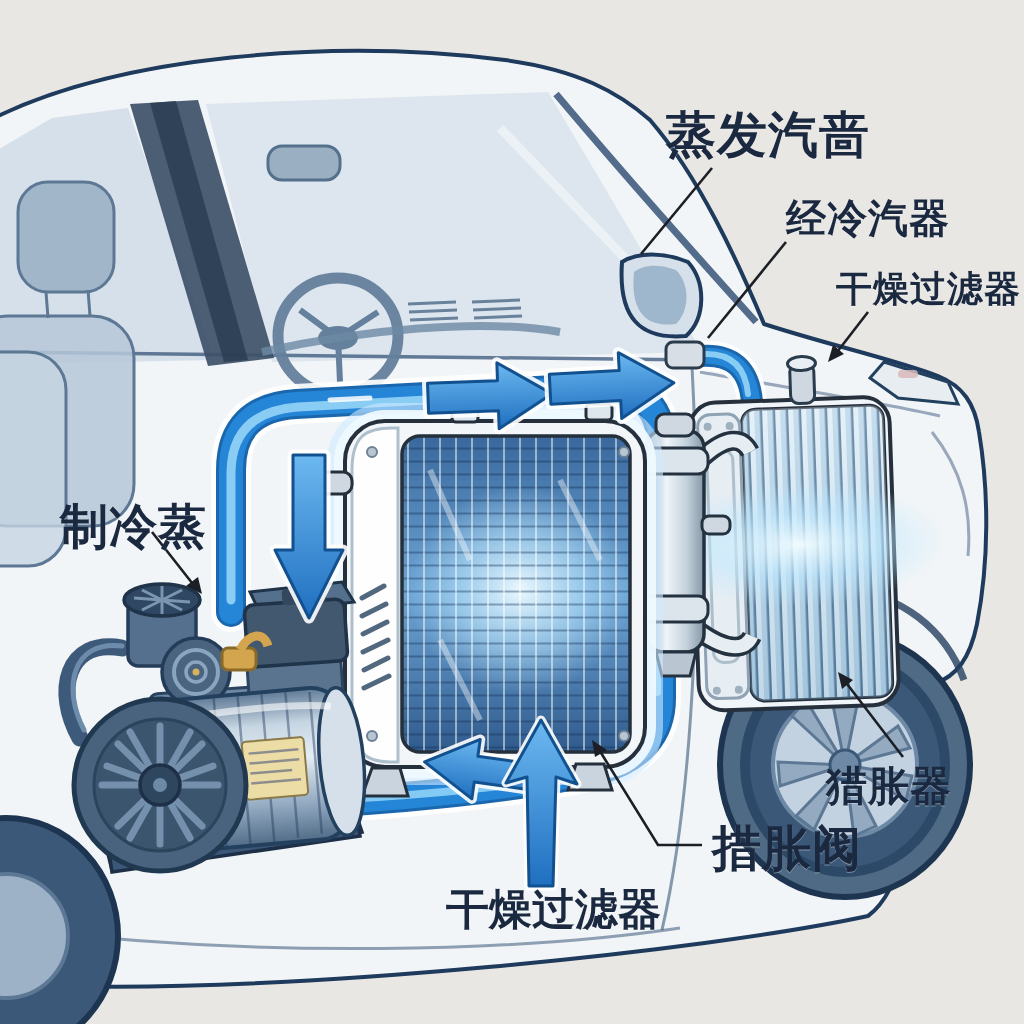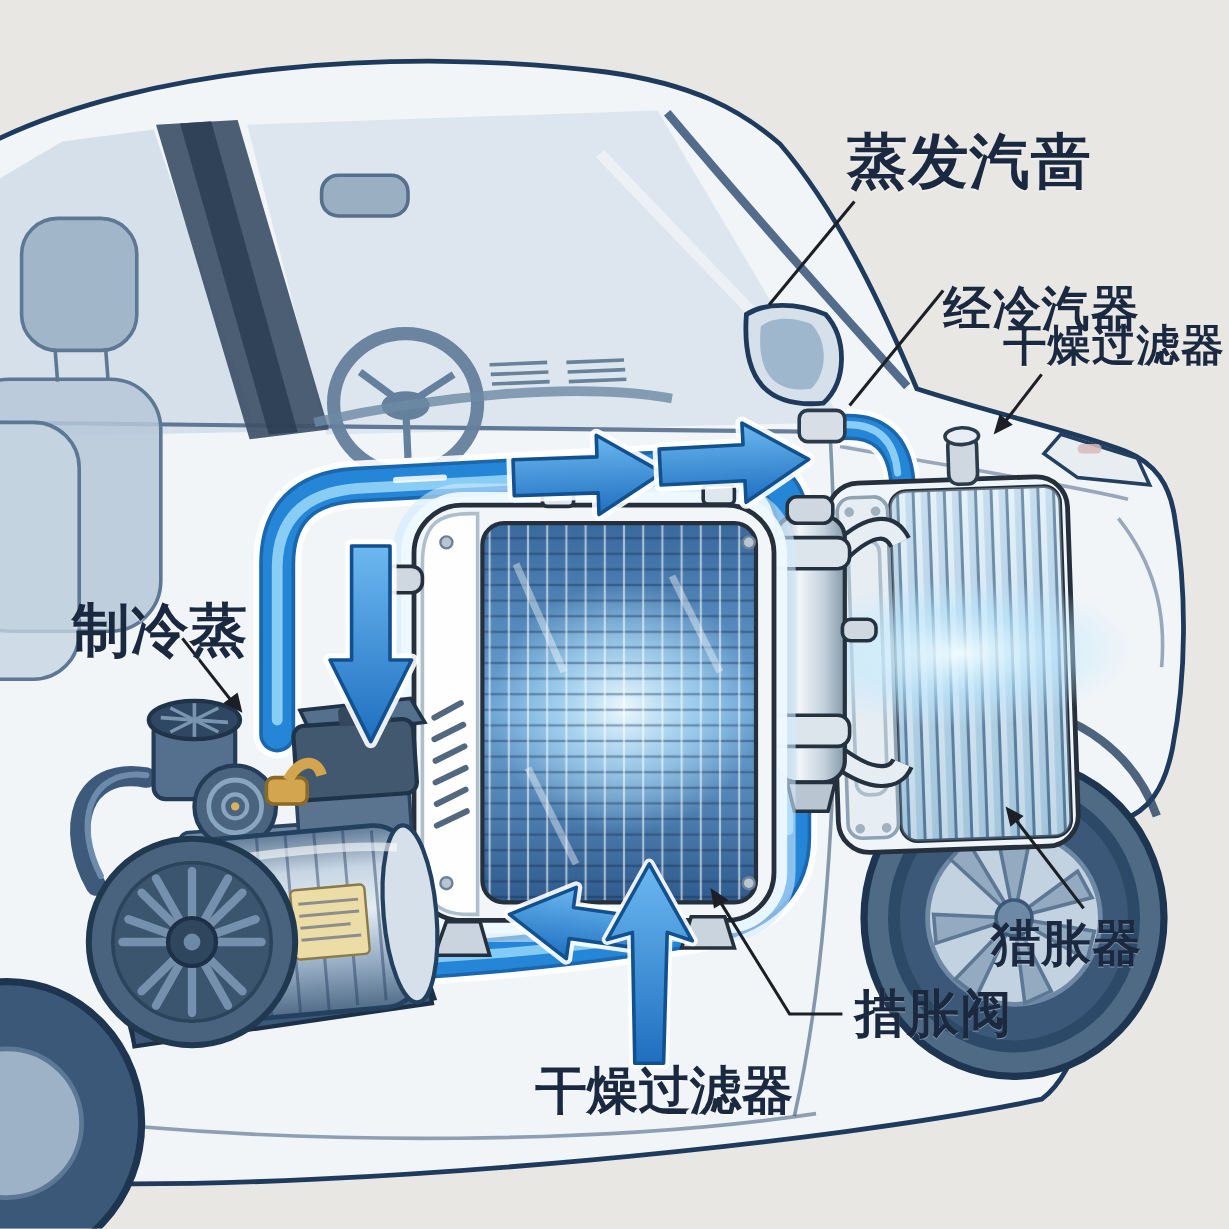--- a/index.html
+++ b/index.html
@@ -7,26 +7,26 @@
     position:relative;width:1024px;height:1024px;overflow:hidden;
     background:#e9e7e3;
     font-family:"DejaVu Sans","Liberation Sans",sans-serif;
   }
   #art{position:absolute;left:0;top:0;}
   .lbl{
     position:absolute;color:#1b2940;font-weight:700;line-height:1;
     white-space:nowrap;letter-spacing:1px;
     text-shadow:0 1px 0 rgba(255,255,255,.35);
   }
-  .lbl-evaporator{left:706px;top:110px;font-size:50px;}
-  .lbl-condenser{left:786px;top:198px;font-size:40px;margin-top:40px;}
+  .lbl-evaporator{left:666px;top:110px;font-size:50px;}
+  .lbl-condenser{left:786px;top:198px;font-size:40px;}
   .lbl-drier-top{left:836px;top:271px;font-size:36px;}
   .lbl-compressor{left:60px;top:478px;font-size:48px;margin-top:24px;}
   .lbl-drier-bottom{left:446px;top:888px;font-size:43px;letter-spacing:0px;}
-  .lbl-expansion-valve{left:712px;top:824px;font-size:43px;}
+  .lbl-expansion-valve{left:712px;top:824px;font-size:49px;}
   .lbl-expansion-device{left:826px;top:766px;font-size:41px;}
 </style>
 </head>
 <body>
 
 <div id="stage">
 
 <svg id="art" width="1024" height="1024" viewBox="0 0 1024 1024">
   <defs>
     <linearGradient id="metalV" x1="0" y1="0" x2="0" y2="1">

